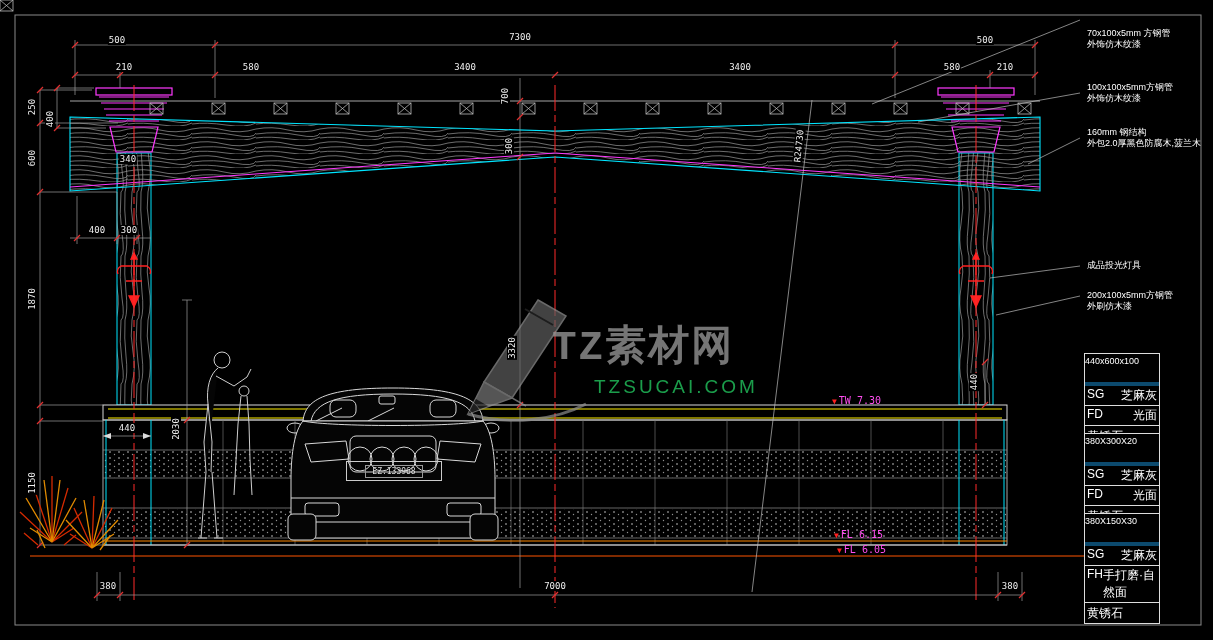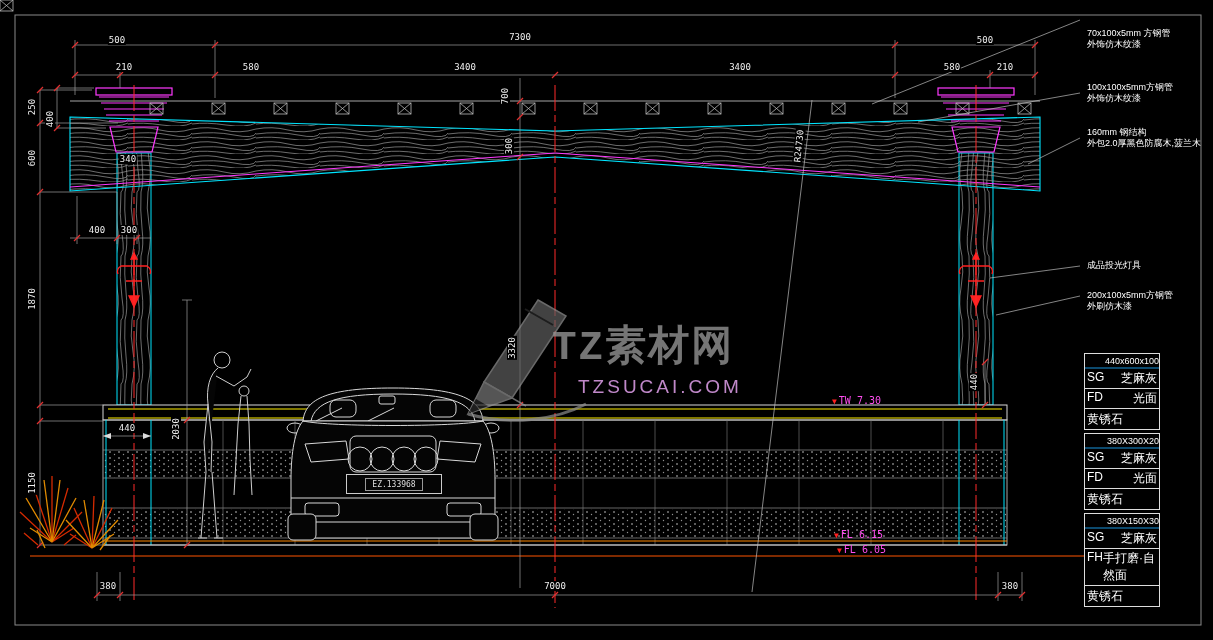--- a/index.html
+++ b/index.html
@@ -9,30 +9,30 @@
   .dim{position:absolute;transform:translate(-50%,-50%);font-size:9px;color:#eee;
        background:#000;padding:0 1px;white-space:nowrap;z-index:5;line-height:10px;}
   .rot{transform:translate(-50%,-50%) rotate(-90deg);}
   .rsl{transform:translate(-50%,-50%) rotate(-84deg);}
   .lvl{position:absolute;font-size:10px;color:#ff4df0;white-space:nowrap;z-index:6;line-height:18px;}
   .lvl .tri{color:#ff2020;font-size:8px;margin-right:2px;}
   .ann{position:absolute;left:1087px;width:124px;font:9px/11px "Liberation Sans",sans-serif;
        color:#fff;z-index:6;}
   .mtable{position:absolute;left:1084px;width:74px;border:1px solid #ddd;color:#fff;
           font-family:"Liberation Sans",sans-serif;z-index:6;background:#000;}
-  .mtable .hd{text-align:right;font-size:9px;padding:2px 0 1px;border-bottom:2px solid #0c4a6e;}
+  .mtable .hd{text-align:left;font-size:9px;padding:2px 0 16px;border-bottom:4px solid #0c4a6e;}
   .mtable .rw{display:flex;justify-content:space-between;font-size:12px;
               padding:1px 2px;border-bottom:1px solid #ddd;min-height:10px;}
   .mtable .ft{font-size:12px;padding:2px 2px 1px;min-height:10px;}
   .wm-title{position:absolute;left:552px;top:318px;font-size:41px;font-weight:bold;
             color:#8f8f8f;opacity:.82;letter-spacing:2px;z-index:8;
             font-family:Liberation Mono, monospace;white-space:nowrap;}
-  .wm-domain{position:absolute;left:578px;top:376px;font-size:19px;color:#f0abfc;opacity:.8;
+  .wm-domain{position:absolute;left:594px;top:376px;font-size:19px;color:#22c55e;opacity:.8;
              letter-spacing:3px;z-index:8;font-family:"Liberation Sans",sans-serif;white-space:nowrap;}
-  .plate{position:absolute;left:346px;top:474px;width:94px;height:18px;border:1px solid #ccc;
+  .plate{position:absolute;left:346px;top:461px;width:94px;height:18px;border:1px solid #ccc;
          z-index:5;display:flex;align-items:center;justify-content:center;}
   .plate-in{border:1px solid #999;font-size:8px;color:#ddd;padding:0 6px;line-height:11px;}
 </style>
 </head>
 <body>
 
 <div id="stage">
 
 <svg id="cad" width="1213" height="640" viewBox="0 0 1213 640">
   <defs>

